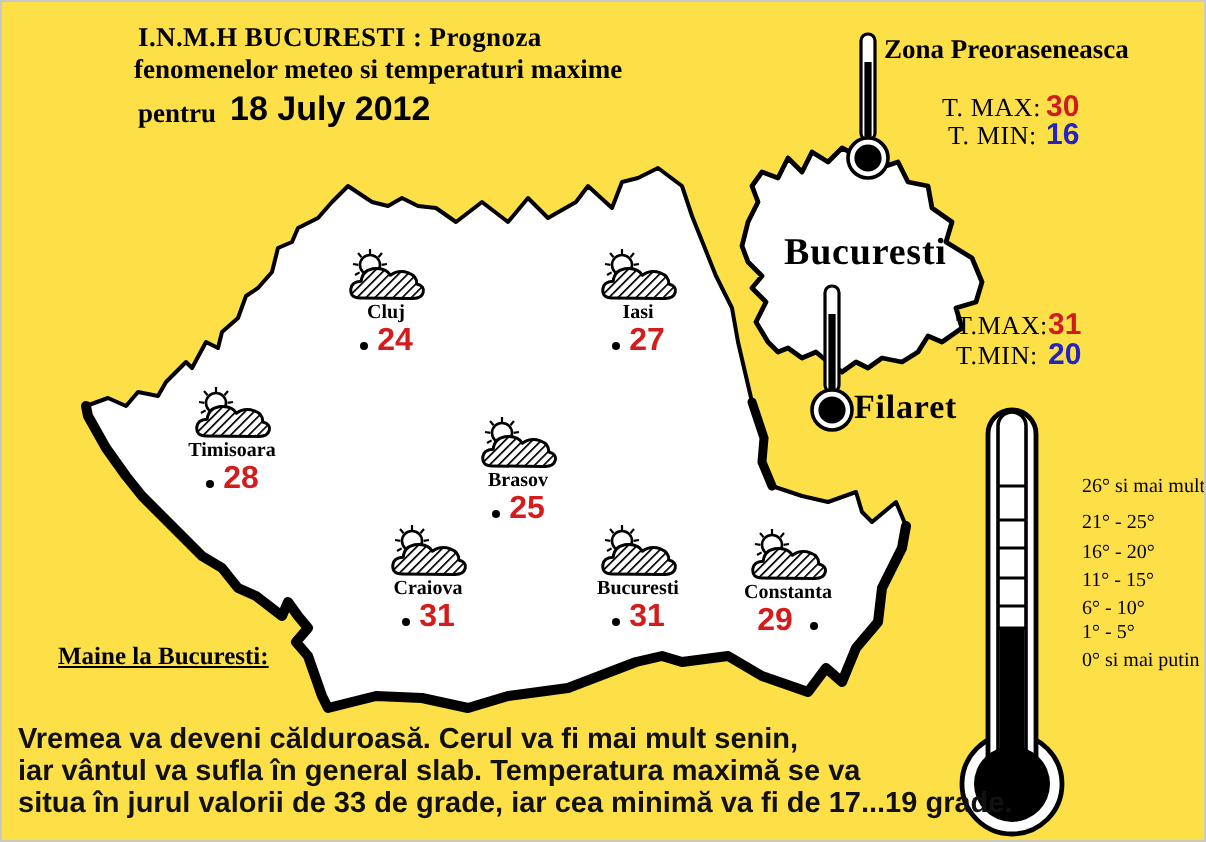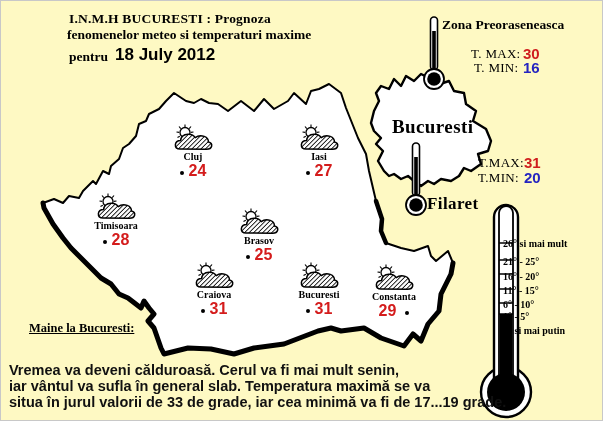--- a/index.html
+++ b/index.html
@@ -1,17 +1,17 @@
 <!DOCTYPE html>
 <html><head>
 <meta charset="utf-8">
 <style>
   html,body{margin:0;padding:0;background:#fff;}
   #canvas{
-    position:relative;width:603px;height:421px;background:#fef9c3;
+    position:relative;width:603px;height:421px;background:#fde047;
     font-family:"Liberation Serif",serif;overflow:hidden;
     border:1px solid #c8c8c8;box-sizing:border-box;
   }
   .abs{position:absolute;}
   
   .t1{left:68px;top:10px;font-size:13.5px;font-weight:bold;letter-spacing:.2px;}
   .t2{left:66px;top:26px;font-size:13.5px;font-weight:bold;}
   .t3{left:68px;top:44px;display:flex;align-items:flex-end;gap:7px;}
   .t3 .pentru{font-size:13.5px;font-weight:bold;}
   .t3 .bigdate{font-family:"Liberation Sans",sans-serif;font-size:17px;font-weight:bold;}
@@ -29,21 +29,21 @@
   .b-tmin-l{left:477px;top:169px;} .b-tmin-v{left:523px;top:169px;}
   
   .city{position:absolute;width:90px;text-align:center;}
   .wicon{width:42px;height:30px;display:block;margin:0 auto;}
   .cname{font-size:10px;font-weight:bold;line-height:11px;margin-top:-2px;}
   .crow{display:flex;justify-content:center;align-items:center;gap:5px;height:17px;}
   .crow .dot{width:4px;height:4px;background:#000;border-radius:50%;display:inline-block;margin-top:4px;}
   .ctemp{font-family:"Liberation Sans",sans-serif;font-size:16px;font-weight:bold;color:#d41c1c;line-height:16px;}
   .rev .crow{flex-direction:row-reverse;gap:9px;}
   
-  .leg{left:502px;font-size:10px;font-weight:bold;white-space:nowrap;}
+  .leg{left:540px;font-size:10px;font-weight:normal;white-space:nowrap;}
   
   .maine{left:28px;top:320px;font-size:12.5px;font-weight:bold;text-decoration:underline;}
   .fore{left:8px;top:361px;font-family:"Liberation Sans",sans-serif;
         font-size:14.5px;font-weight:bold;line-height:16px;color:#111;}
   svg{overflow:visible;}
 </style>
 </head>
 <body>
 
 <div id="canvas">

